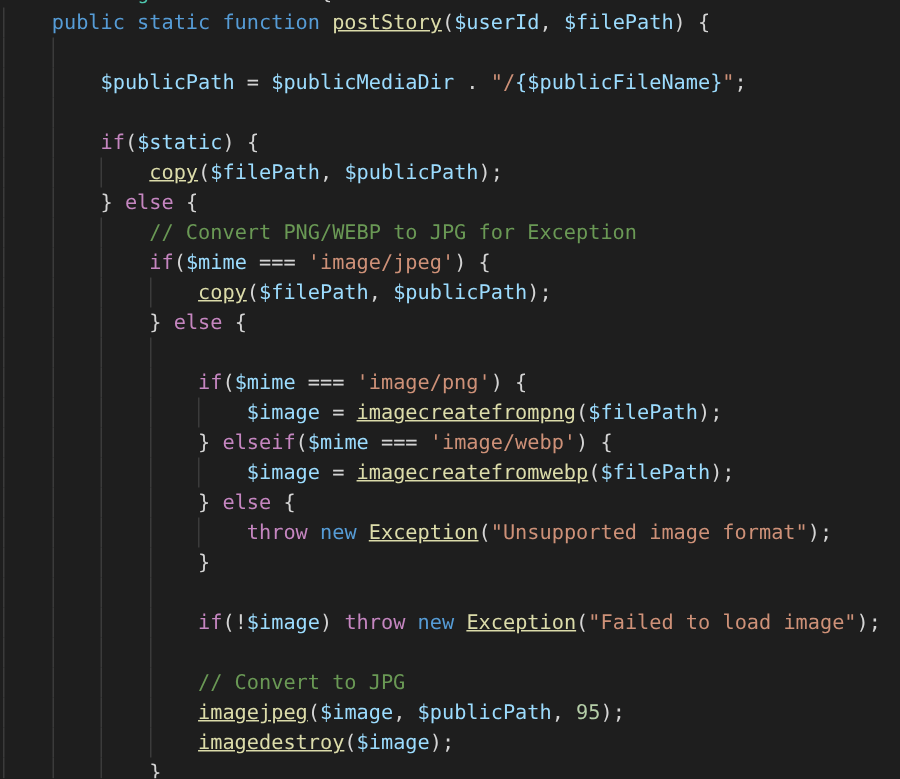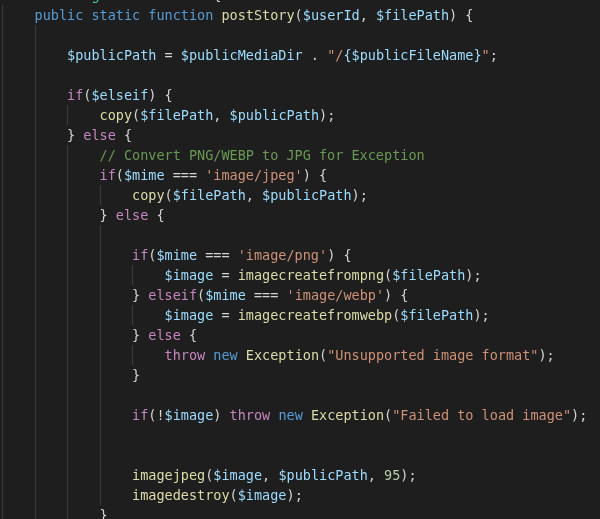--- a/index.html
+++ b/index.html
@@ -34,54 +34,54 @@
     color: var(--pu, #d4d4d4);
   }
   .guide {
     position: absolute;
     top: 0; bottom: 0;
     width: 1px;
     background: var(--guide, #3b3b3b);
   }
   .tk-kw { color: var(--kw); }
   .tk-ct { color: var(--ct); }
-  .tk-fn { color: var(--fn); }
+  .tk-fn { color: var(--fn); text-decoration: underline; }
   .tk-vr { color: var(--vr); }
   .tk-st { color: var(--st); }
   .tk-cm { color: var(--cm); }
   .tk-pu { color: var(--pu); }
   .tk-nu { color: var(--nu); }
   .tk-cl { color: var(--cl); }
 </style>
 </head>
 <body>
 
 <div class="editor">
   <div class="code">
       <div class="line"><span class="code-text" style="padding-left: calc(0ch + 2px);"><span class="tk-kw">class</span><span class="tk-pu"> </span><span class="tk-cl">InstagramStoriesAPI</span><span class="tk-pu"> {</span></span></div>
       <div class="line"><span class="guide" style="left: calc(0ch + 2px);"></span><span class="code-text" style="padding-left: calc(4ch + 2px);"><span class="tk-kw">public static function</span><span class="tk-pu"> </span><span class="tk-fn">postStory</span><span class="tk-pu">(</span><span class="tk-vr">$userId</span><span class="tk-pu">, </span><span class="tk-vr">$filePath</span><span class="tk-pu">) {</span></span></div>
       <div class="line"><span class="guide" style="left: calc(0ch + 2px);"></span><span class="guide" style="left: calc(4ch + 2px);"></span><span class="code-text" style="padding-left: calc(0ch + 2px);"></span></div>
       <div class="line"><span class="guide" style="left: calc(0ch + 2px);"></span><span class="guide" style="left: calc(4ch + 2px);"></span><span class="code-text" style="padding-left: calc(8ch + 2px);"><span class="tk-vr">$publicPath</span><span class="tk-pu"> = </span><span class="tk-vr">$publicMediaDir</span><span class="tk-pu"> . </span><span class="tk-st">"/</span><span class="tk-vr">{$publicFileName}</span><span class="tk-st">"</span><span class="tk-pu">;</span></span></div>
       <div class="line"><span class="guide" style="left: calc(0ch + 2px);"></span><span class="guide" style="left: calc(4ch + 2px);"></span><span class="code-text" style="padding-left: calc(0ch + 2px);"></span></div>
-      <div class="line"><span class="guide" style="left: calc(0ch + 2px);"></span><span class="guide" style="left: calc(4ch + 2px);"></span><span class="code-text" style="padding-left: calc(8ch + 2px);"><span class="tk-ct">if</span><span class="tk-pu">(</span><span class="tk-vr">$elseif</span><span class="tk-pu">) {</span></span></div>
+      <div class="line"><span class="guide" style="left: calc(0ch + 2px);"></span><span class="guide" style="left: calc(4ch + 2px);"></span><span class="code-text" style="padding-left: calc(8ch + 2px);"><span class="tk-ct">if</span><span class="tk-pu">(</span><span class="tk-vr">$static</span><span class="tk-pu">) {</span></span></div>
       <div class="line"><span class="guide" style="left: calc(0ch + 2px);"></span><span class="guide" style="left: calc(4ch + 2px);"></span><span class="guide" style="left: calc(8ch + 2px);"></span><span class="code-text" style="padding-left: calc(12ch + 2px);"><span class="tk-fn">copy</span><span class="tk-pu">(</span><span class="tk-vr">$filePath</span><span class="tk-pu">, </span><span class="tk-vr">$publicPath</span><span class="tk-pu">);</span></span></div>
       <div class="line"><span class="guide" style="left: calc(0ch + 2px);"></span><span class="guide" style="left: calc(4ch + 2px);"></span><span class="code-text" style="padding-left: calc(8ch + 2px);"><span class="tk-pu">} </span><span class="tk-ct">else</span><span class="tk-pu"> {</span></span></div>
       <div class="line"><span class="guide" style="left: calc(0ch + 2px);"></span><span class="guide" style="left: calc(4ch + 2px);"></span><span class="guide" style="left: calc(8ch + 2px);"></span><span class="code-text" style="padding-left: calc(12ch + 2px);"><span class="tk-cm">// Convert PNG/WEBP to JPG for Exception</span></span></div>
       <div class="line"><span class="guide" style="left: calc(0ch + 2px);"></span><span class="guide" style="left: calc(4ch + 2px);"></span><span class="guide" style="left: calc(8ch + 2px);"></span><span class="code-text" style="padding-left: calc(12ch + 2px);"><span class="tk-ct">if</span><span class="tk-pu">(</span><span class="tk-vr">$mime</span><span class="tk-pu"> === </span><span class="tk-st">'image/jpeg'</span><span class="tk-pu">) {</span></span></div>
       <div class="line"><span class="guide" style="left: calc(0ch + 2px);"></span><span class="guide" style="left: calc(4ch + 2px);"></span><span class="guide" style="left: calc(8ch + 2px);"></span><span class="guide" style="left: calc(12ch + 2px);"></span><span class="code-text" style="padding-left: calc(16ch + 2px);"><span class="tk-fn">copy</span><span class="tk-pu">(</span><span class="tk-vr">$filePath</span><span class="tk-pu">, </span><span class="tk-vr">$publicPath</span><span class="tk-pu">);</span></span></div>
       <div class="line"><span class="guide" style="left: calc(0ch + 2px);"></span><span class="guide" style="left: calc(4ch + 2px);"></span><span class="guide" style="left: calc(8ch + 2px);"></span><span class="code-text" style="padding-left: calc(12ch + 2px);"><span class="tk-pu">} </span><span class="tk-ct">else</span><span class="tk-pu"> {</span></span></div>
       <div class="line"><span class="guide" style="left: calc(0ch + 2px);"></span><span class="guide" style="left: calc(4ch + 2px);"></span><span class="guide" style="left: calc(8ch + 2px);"></span><span class="guide" style="left: calc(12ch + 2px);"></span></div>
       <div class="line"><span class="guide" style="left: calc(0ch + 2px);"></span><span class="guide" style="left: calc(4ch + 2px);"></span><span class="guide" style="left: calc(8ch + 2px);"></span><span class="guide" style="left: calc(12ch + 2px);"></span><span class="code-text" style="padding-left: calc(16ch + 2px);"><span class="tk-ct">if</span><span class="tk-pu">(</span><span class="tk-vr">$mime</span><span class="tk-pu"> === </span><span class="tk-st">'image/png'</span><span class="tk-pu">) {</span></span></div>
       <div class="line"><span class="guide" style="left: calc(0ch + 2px);"></span><span class="guide" style="left: calc(4ch + 2px);"></span><span class="guide" style="left: calc(8ch + 2px);"></span><span class="guide" style="left: calc(12ch + 2px);"></span><span class="guide" style="left: calc(16ch + 2px);"></span><span class="code-text" style="padding-left: calc(20ch + 2px);"><span class="tk-vr">$image</span><span class="tk-pu"> = </span><span class="tk-fn">imagecreatefrompng</span><span class="tk-pu">(</span><span class="tk-vr">$filePath</span><span class="tk-pu">);</span></span></div>
       <div class="line"><span class="guide" style="left: calc(0ch + 2px);"></span><span class="guide" style="left: calc(4ch + 2px);"></span><span class="guide" style="left: calc(8ch + 2px);"></span><span class="guide" style="left: calc(12ch + 2px);"></span><span class="code-text" style="padding-left: calc(16ch + 2px);"><span class="tk-pu">} </span><span class="tk-ct">elseif</span><span class="tk-pu">(</span><span class="tk-vr">$mime</span><span class="tk-pu"> === </span><span class="tk-st">'image/webp'</span><span class="tk-pu">) {</span></span></div>
       <div class="line"><span class="guide" style="left: calc(0ch + 2px);"></span><span class="guide" style="left: calc(4ch + 2px);"></span><span class="guide" style="left: calc(8ch + 2px);"></span><span class="guide" style="left: calc(12ch + 2px);"></span><span class="guide" style="left: calc(16ch + 2px);"></span><span class="code-text" style="padding-left: calc(20ch + 2px);"><span class="tk-vr">$image</span><span class="tk-pu"> = </span><span class="tk-fn">imagecreatefromwebp</span><span class="tk-pu">(</span><span class="tk-vr">$filePath</span><span class="tk-pu">);</span></span></div>
       <div class="line"><span class="guide" style="left: calc(0ch + 2px);"></span><span class="guide" style="left: calc(4ch + 2px);"></span><span class="guide" style="left: calc(8ch + 2px);"></span><span class="guide" style="left: calc(12ch + 2px);"></span><span class="code-text" style="padding-left: calc(16ch + 2px);"><span class="tk-pu">} </span><span class="tk-ct">else</span><span class="tk-pu"> {</span></span></div>
       <div class="line"><span class="guide" style="left: calc(0ch + 2px);"></span><span class="guide" style="left: calc(4ch + 2px);"></span><span class="guide" style="left: calc(8ch + 2px);"></span><span class="guide" style="left: calc(12ch + 2px);"></span><span class="guide" style="left: calc(16ch + 2px);"></span><span class="code-text" style="padding-left: calc(20ch + 2px);"><span class="tk-ct">throw</span><span class="tk-pu"> </span><span class="tk-kw">new</span><span class="tk-pu"> </span><span class="tk-fn">Exception</span><span class="tk-pu">(</span><span class="tk-st">"Unsupported image format"</span><span class="tk-pu">);</span></span></div>
       <div class="line"><span class="guide" style="left: calc(0ch + 2px);"></span><span class="guide" style="left: calc(4ch + 2px);"></span><span class="guide" style="left: calc(8ch + 2px);"></span><span class="guide" style="left: calc(12ch + 2px);"></span><span class="code-text" style="padding-left: calc(16ch + 2px);"><span class="tk-pu">}</span></span></div>
       <div class="line"><span class="guide" style="left: calc(0ch + 2px);"></span><span class="guide" style="left: calc(4ch + 2px);"></span><span class="guide" style="left: calc(8ch + 2px);"></span><span class="guide" style="left: calc(12ch + 2px);"></span><span class="code-text" style="padding-left: calc(0ch + 2px);"></span></div>
       <div class="line"><span class="guide" style="left: calc(0ch + 2px);"></span><span class="guide" style="left: calc(4ch + 2px);"></span><span class="guide" style="left: calc(8ch + 2px);"></span><span class="guide" style="left: calc(12ch + 2px);"></span><span class="code-text" style="padding-left: calc(16ch + 2px);"><span class="tk-ct">if</span><span class="tk-pu">(!</span><span class="tk-vr">$image</span><span class="tk-pu">) </span><span class="tk-ct">throw</span><span class="tk-pu"> </span><span class="tk-kw">new</span><span class="tk-pu"> </span><span class="tk-fn">Exception</span><span class="tk-pu">(</span><span class="tk-st">"Failed to load image"</span><span class="tk-pu">);</span></span></div>
       <div class="line"><span class="guide" style="left: calc(0ch + 2px);"></span><span class="guide" style="left: calc(4ch + 2px);"></span><span class="guide" style="left: calc(8ch + 2px);"></span><span class="guide" style="left: calc(12ch + 2px);"></span><span class="code-text" style="padding-left: calc(0ch + 2px);"></span></div>
-      <div class="line"><span class="guide" style="left: calc(0ch + 2px);"></span><span class="guide" style="left: calc(4ch + 2px);"></span><span class="guide" style="left: calc(8ch + 2px);"></span><span class="guide" style="left: calc(12ch + 2px);"></span></div>
+      <div class="line"><span class="guide" style="left: calc(0ch + 2px);"></span><span class="guide" style="left: calc(4ch + 2px);"></span><span class="guide" style="left: calc(8ch + 2px);"></span><span class="guide" style="left: calc(12ch + 2px);"></span><span class="code-text" style="padding-left: calc(16ch + 2px);"><span class="tk-cm">// Convert to JPG</span></span></div>
       <div class="line"><span class="guide" style="left: calc(0ch + 2px);"></span><span class="guide" style="left: calc(4ch + 2px);"></span><span class="guide" style="left: calc(8ch + 2px);"></span><span class="guide" style="left: calc(12ch + 2px);"></span><span class="code-text" style="padding-left: calc(16ch + 2px);"><span class="tk-fn">imagejpeg</span><span class="tk-pu">(</span><span class="tk-vr">$image</span><span class="tk-pu">, </span><span class="tk-vr">$publicPath</span><span class="tk-pu">, </span><span class="tk-nu">95</span><span class="tk-pu">);</span></span></div>
       <div class="line"><span class="guide" style="left: calc(0ch + 2px);"></span><span class="guide" style="left: calc(4ch + 2px);"></span><span class="guide" style="left: calc(8ch + 2px);"></span><span class="guide" style="left: calc(12ch + 2px);"></span><span class="code-text" style="padding-left: calc(16ch + 2px);"><span class="tk-fn">imagedestroy</span><span class="tk-pu">(</span><span class="tk-vr">$image</span><span class="tk-pu">);</span></span></div>
       <div class="line"><span class="guide" style="left: calc(0ch + 2px);"></span><span class="guide" style="left: calc(4ch + 2px);"></span><span class="guide" style="left: calc(8ch + 2px);"></span><span class="code-text" style="padding-left: calc(12ch + 2px);"><span class="tk-pu">}</span></span></div>
     </div>
 </div>
 
 </body></html>

